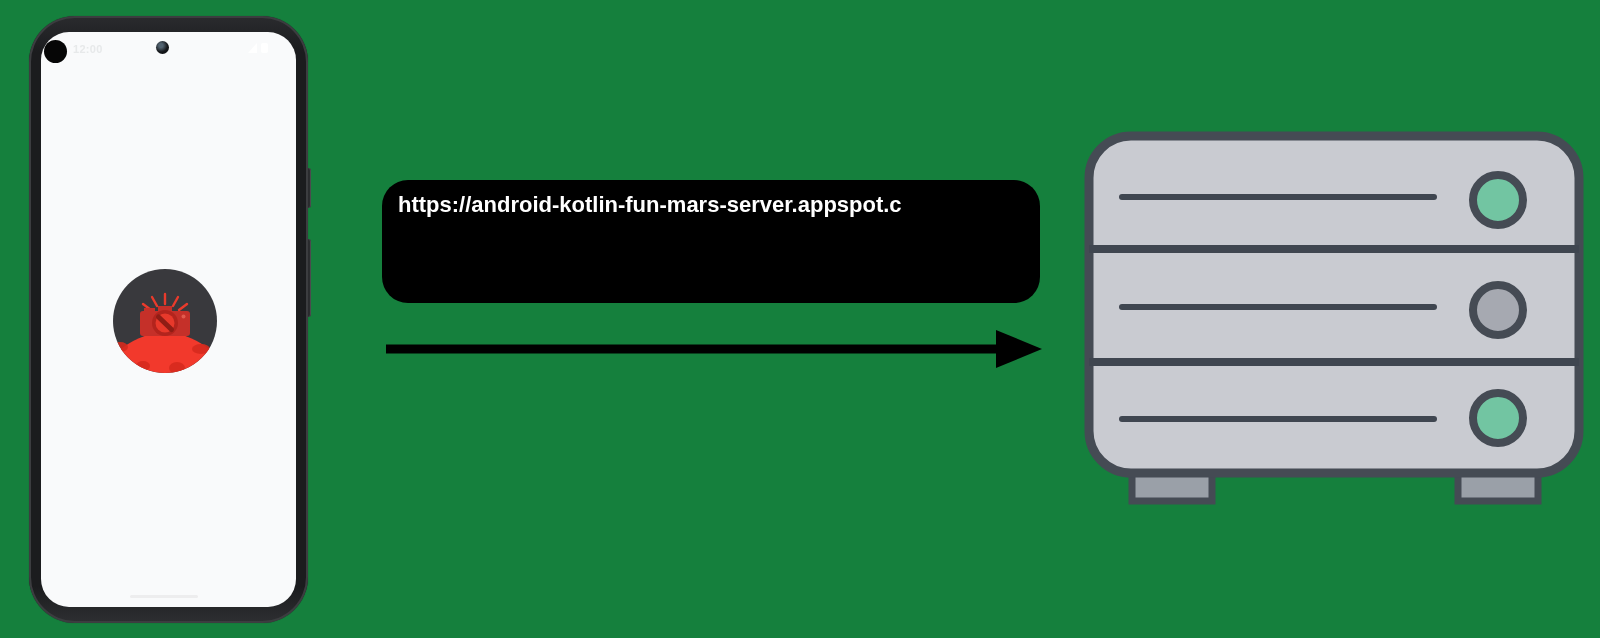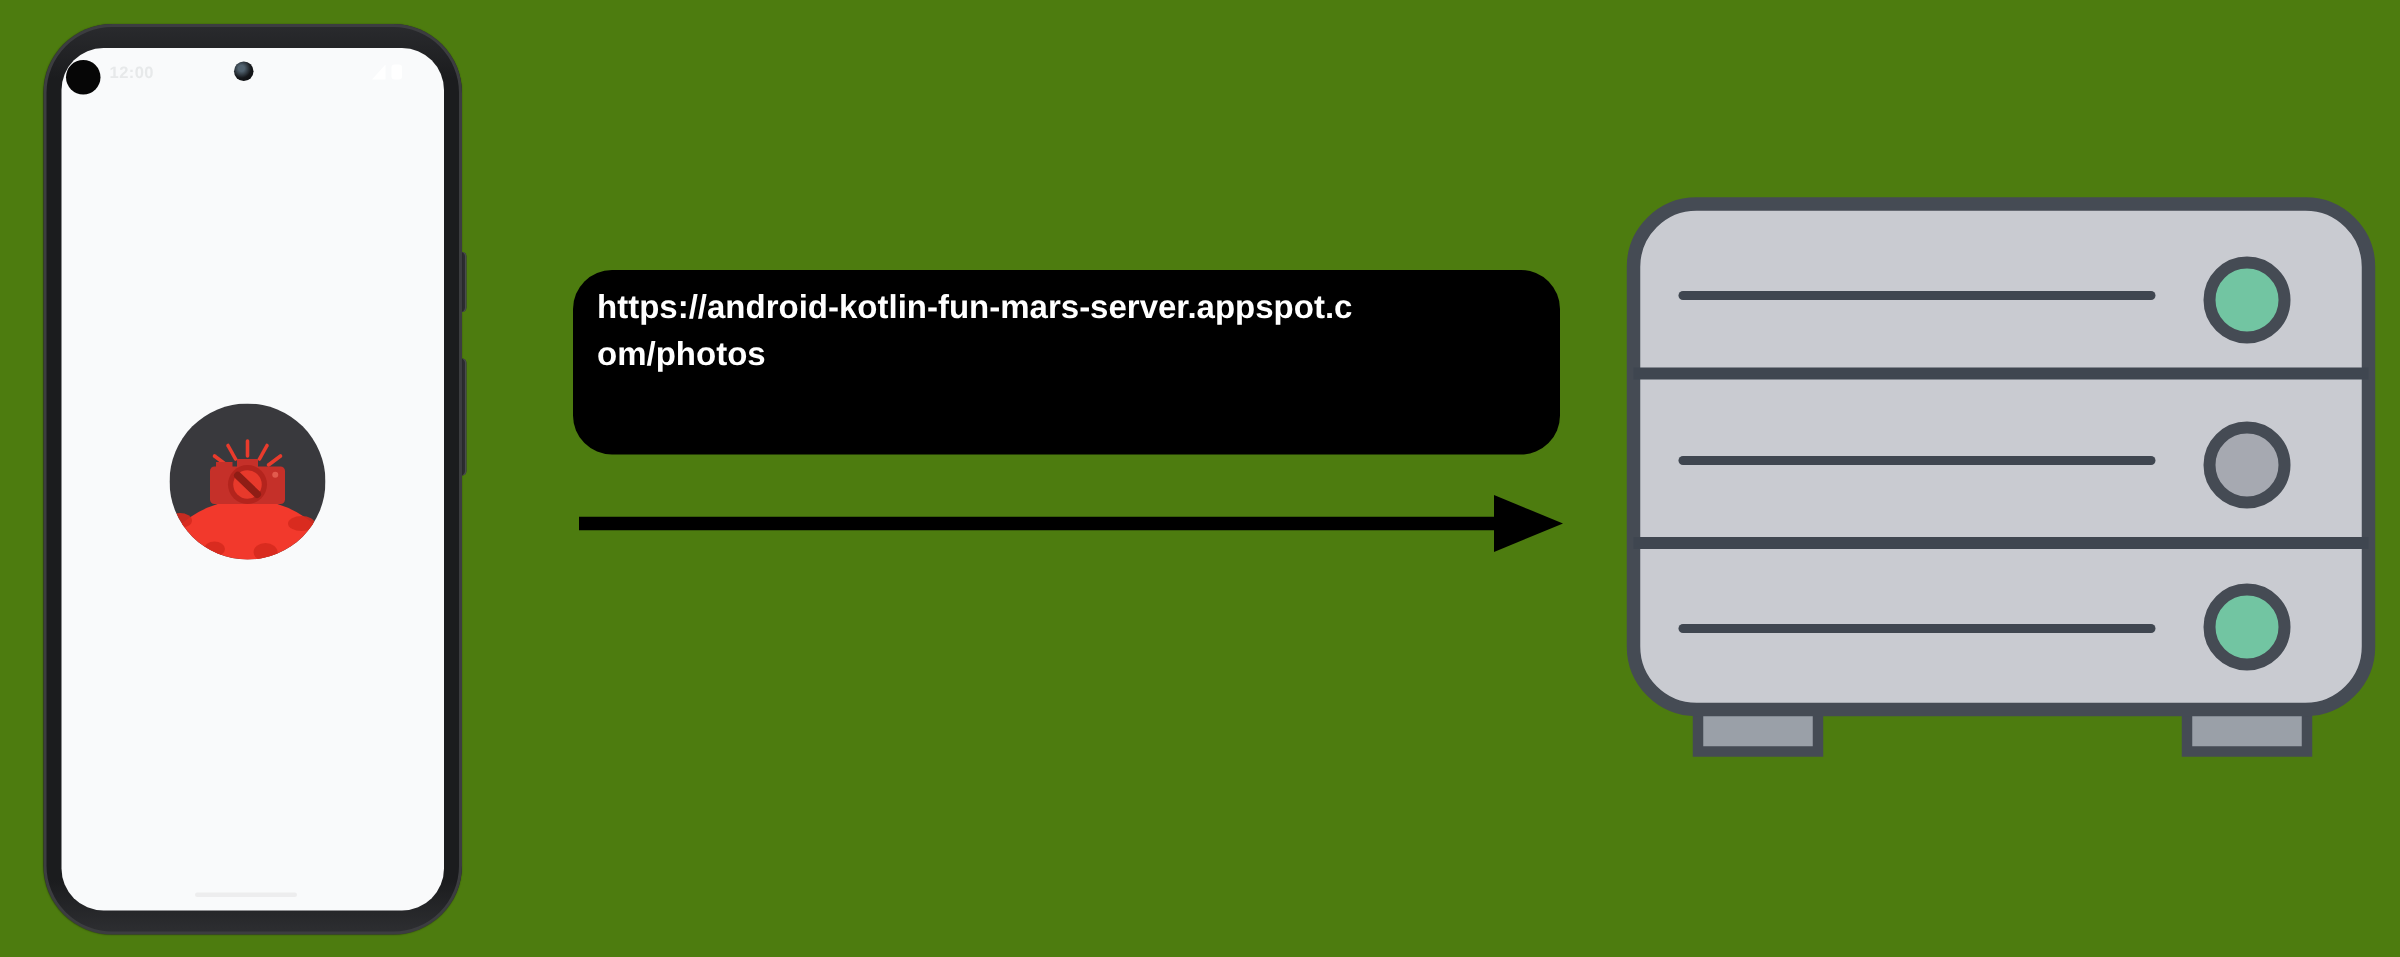--- a/index.html
+++ b/index.html
@@ -1,19 +1,19 @@
 <!DOCTYPE html>
 <html><head>
 <meta charset="utf-8">
 <style>
   html,body{margin:0;padding:0;background:#ffffff;}
   *{box-sizing:border-box;}
   .stage{
     position:relative;width:1600px;height:638px;overflow:hidden;
-    background:#4d7c0f;font-family:"Liberation Sans",sans-serif;
+    background:#15803d;font-family:"Liberation Sans",sans-serif;
   }
   
   .phone{
     position:absolute;left:29px;top:16px;width:279px;height:607px;
     background:linear-gradient(180deg,#2a2b2e 0%,#1b1c1e 6%,#1b1c1e 94%,#2e2f32 100%);
     border-radius:46px;
     box-shadow:inset 0 0 0 2px #3c3d40, 0 0 1px #00000066;
     z-index:2;
   }
   .side-btn{
@@ -113,21 +113,20 @@
           </g>
         </g>
       </svg>
 
       <div class="home-indicator"></div>
     </div>
   </div>
 
   <div class="request-box">
     <div class="line">https://android-kotlin-fun-mars-server.appspot.c</div>
-    <div class="line">om/photos</div>
   </div>
 
   <svg class="arrow-svg" width="664" height="54" viewBox="0 0 664 54">
     <line x1="4" y1="27" x2="622" y2="27" stroke="#000000" stroke-width="9"></line>
     <polygon points="614,8 614,46 660,27" fill="#000000"></polygon>
   </svg>
 
   <svg class="server-svg" width="500" height="376" viewBox="0 0 500 376">
 
     <rect x="48" y="328" width="80" height="42" fill="#9aa0a8" stroke="#454b54" stroke-width="7"></rect>

